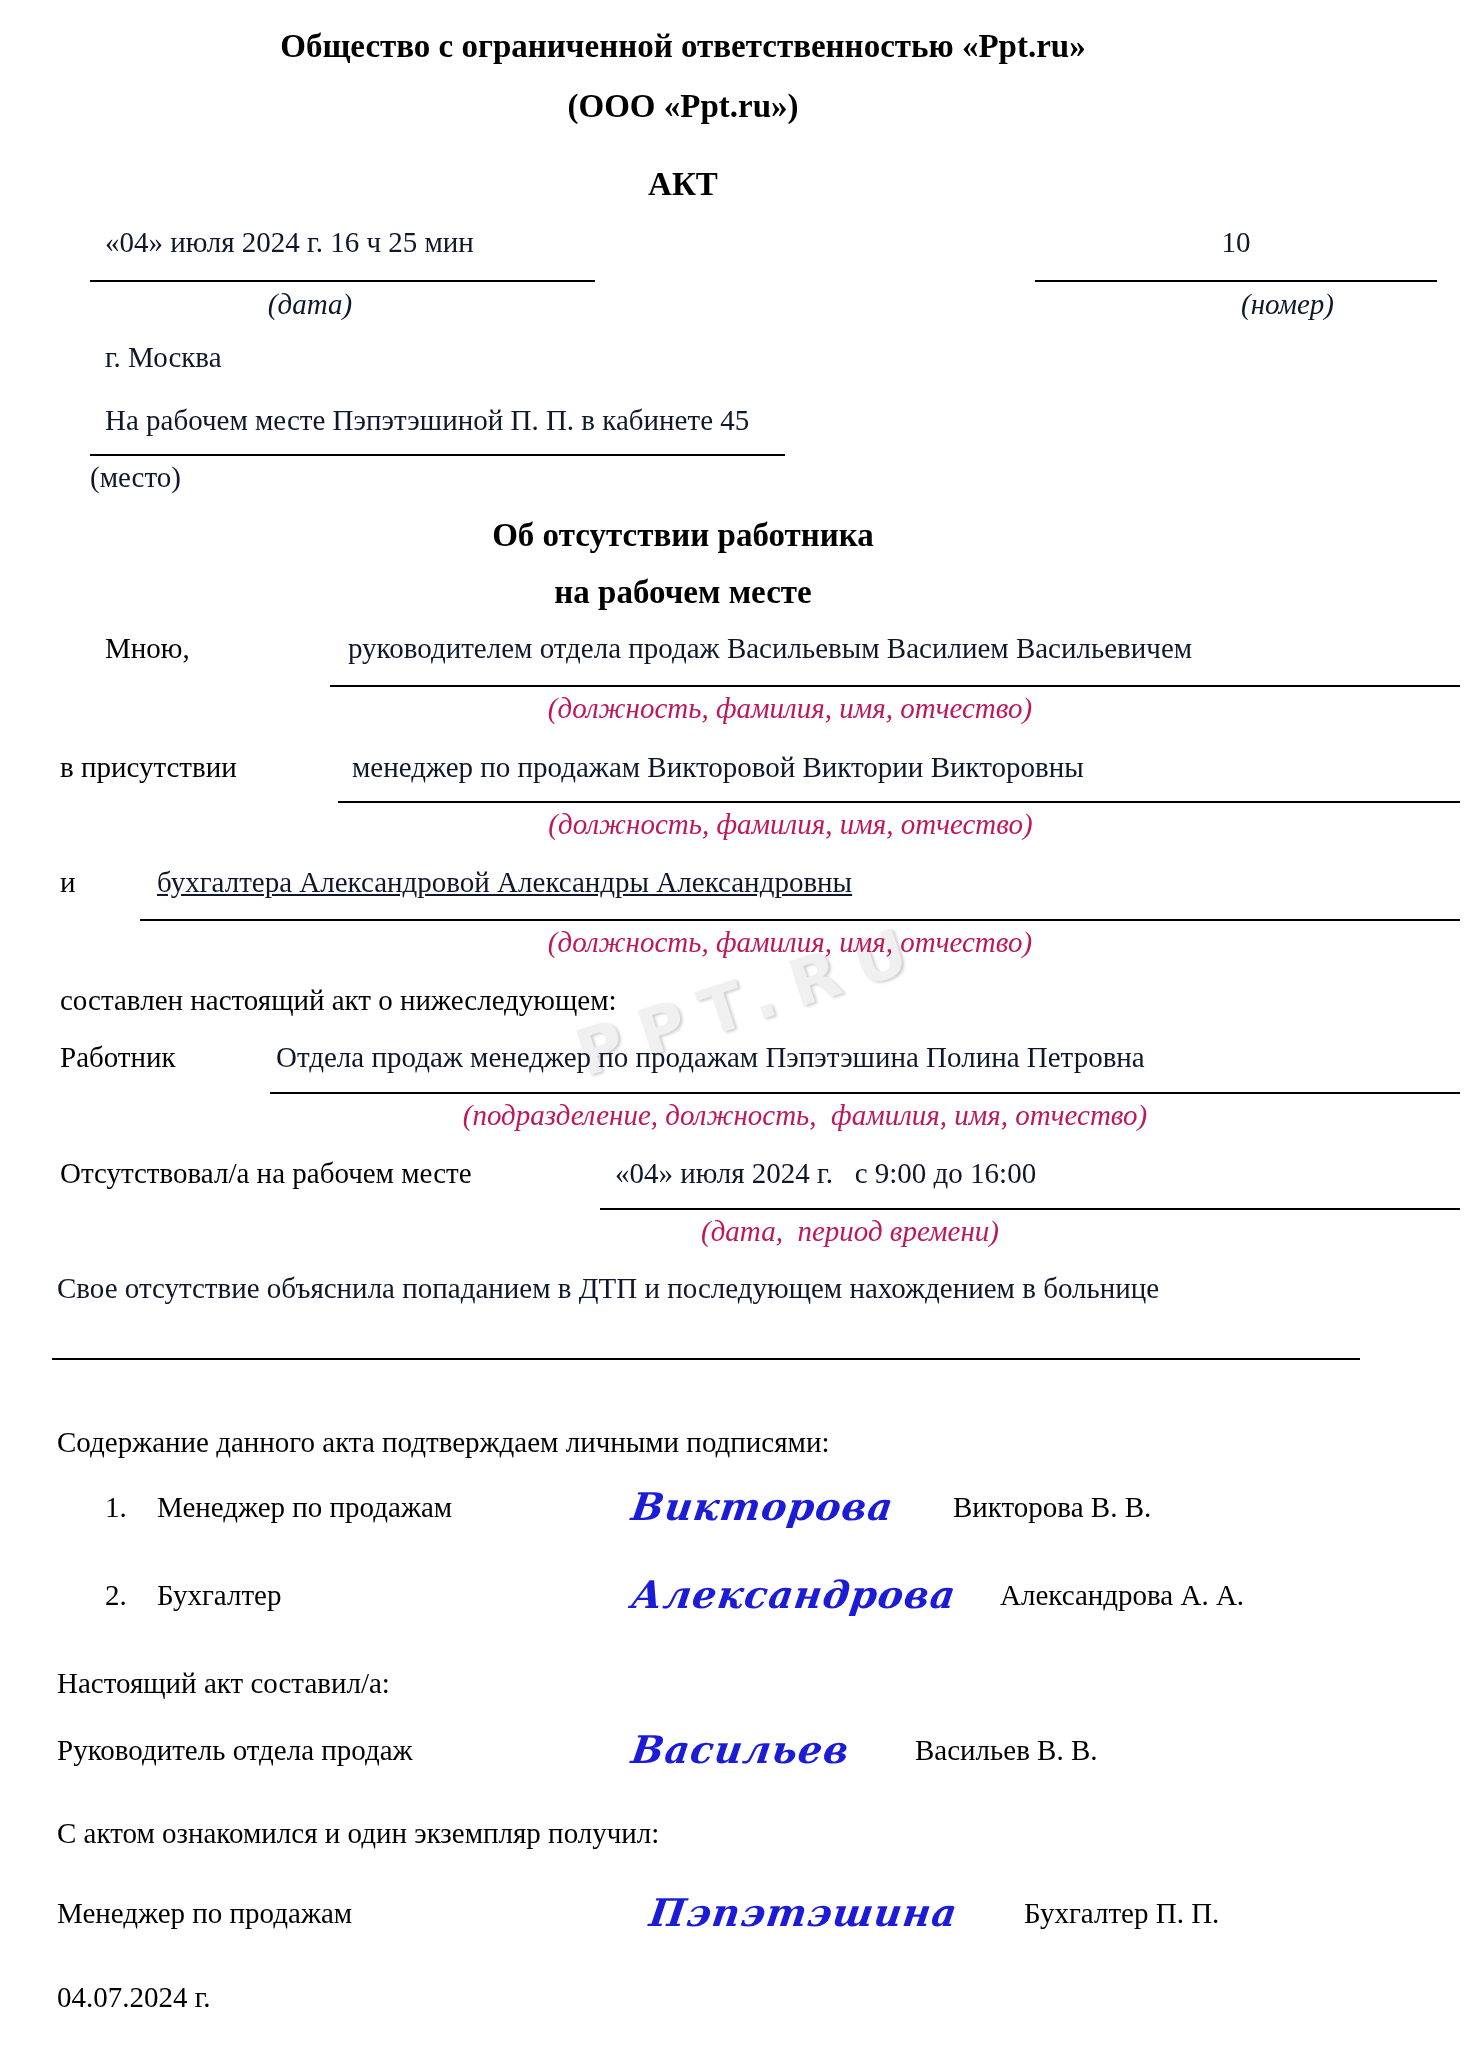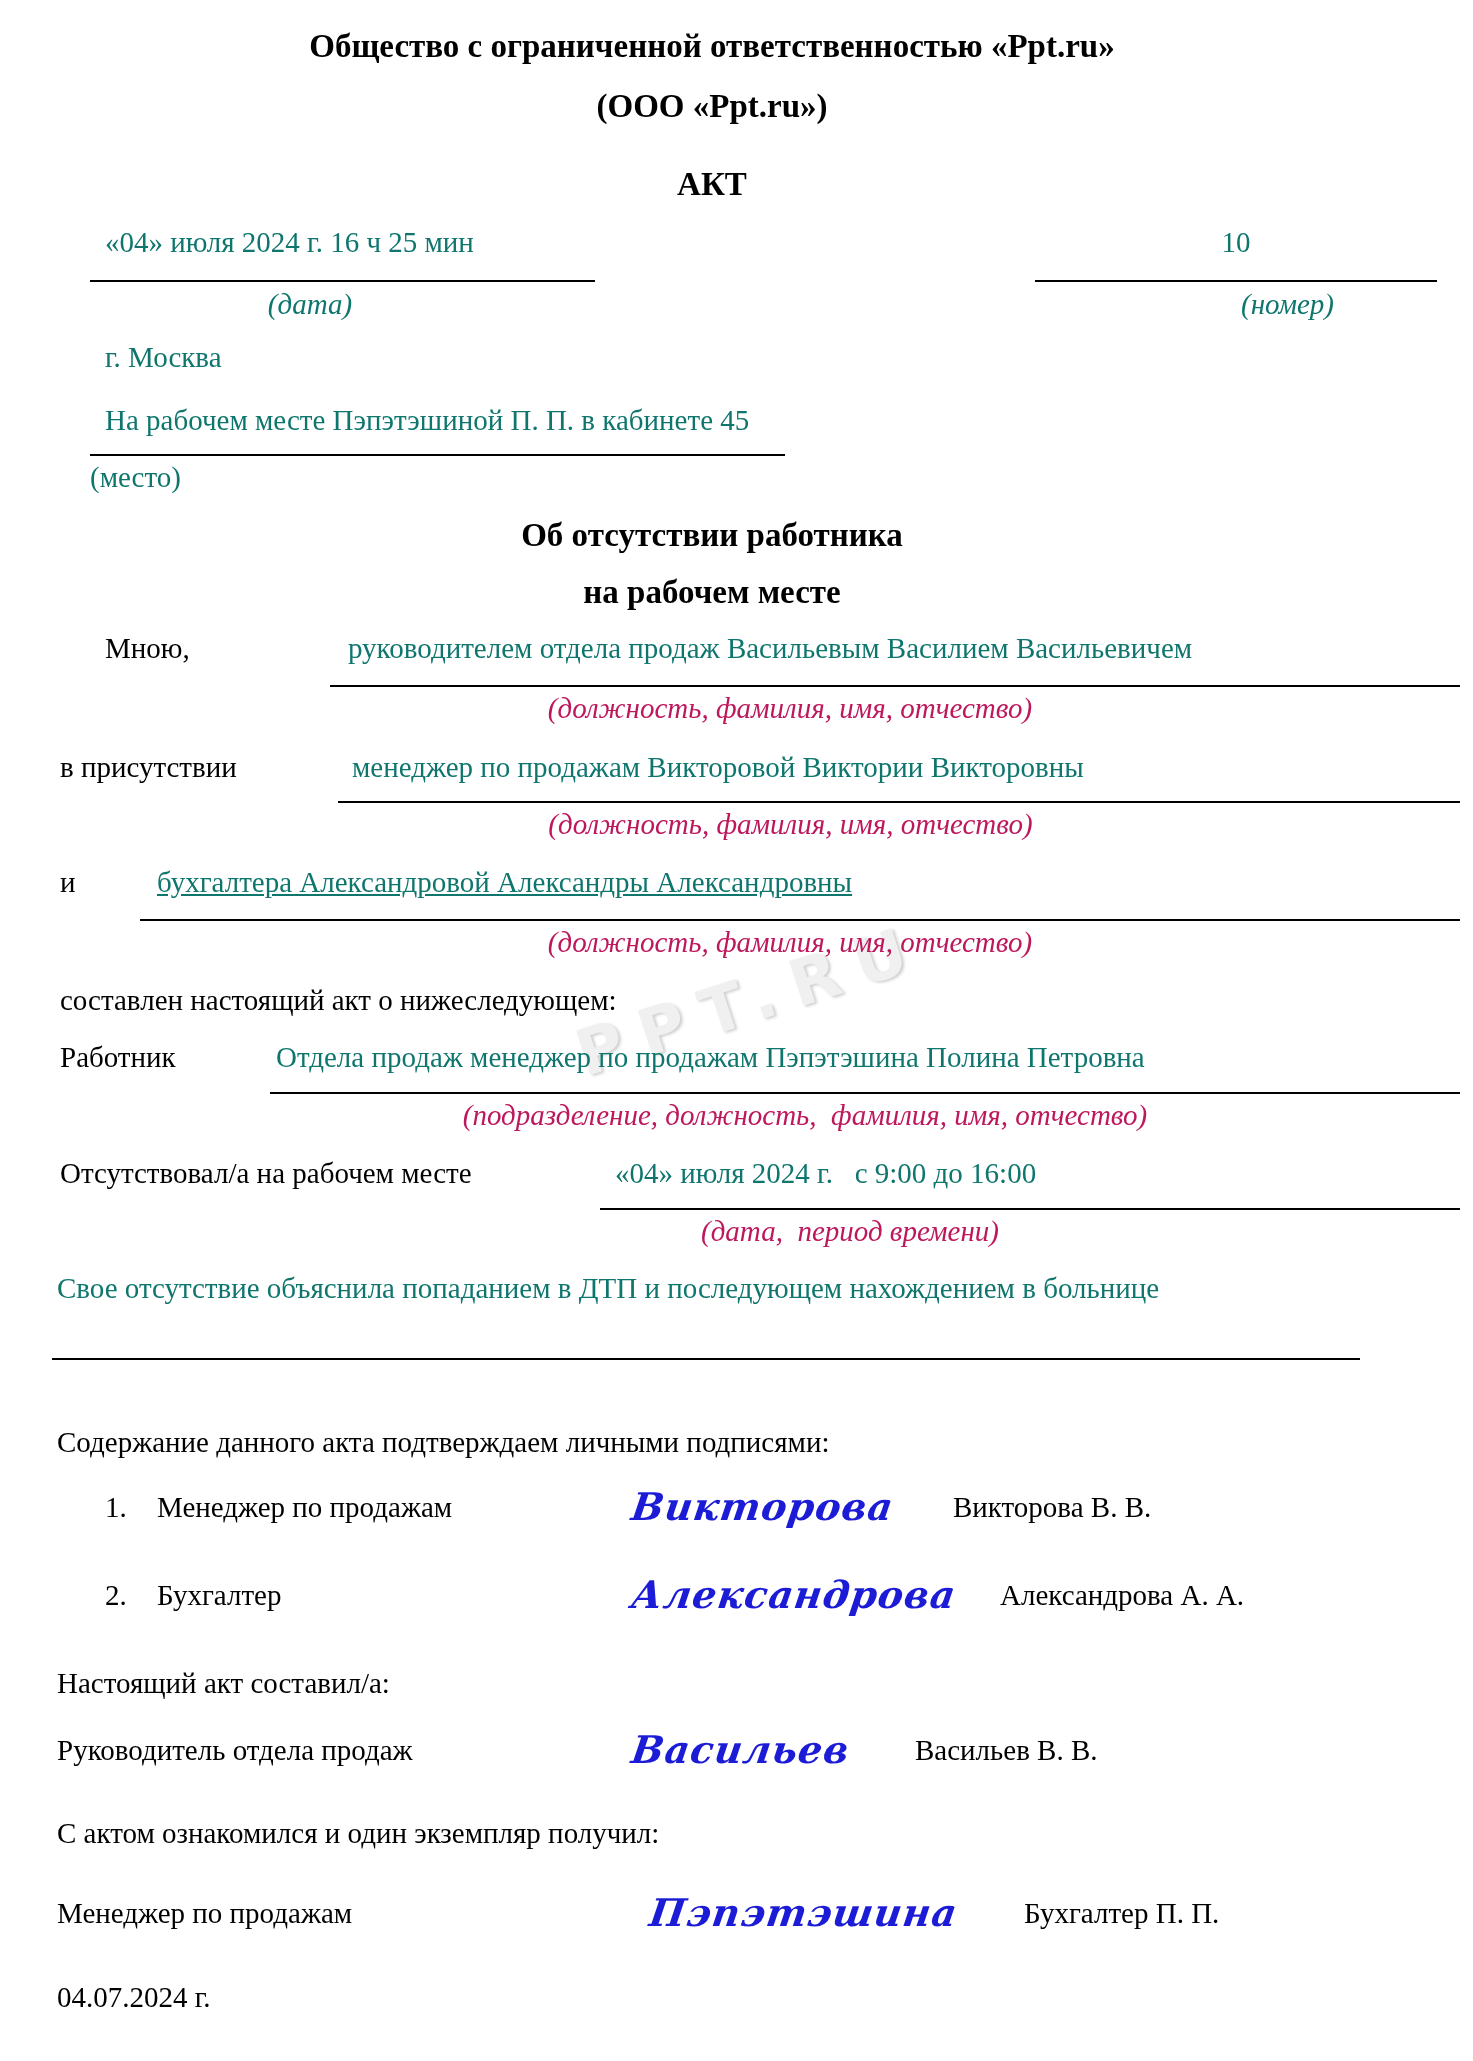--- a/index.html
+++ b/index.html
@@ -5,22 +5,22 @@
   html,body{margin:0;padding:0;background:#888;}
   #page{
     position:relative;
     width:1473px;height:2061px;
     background:#ffffff;
     font-family:"Liberation Serif","DejaVu Serif",serif;
     color:#000;
     overflow:hidden;
   }
   .t{position:absolute;font-size:29px;line-height:1.15;white-space:pre;}
-  .b{font-weight:bold;font-size:33px;width:1354px;left:0;text-align:center;padding-left:35px;}
-  .blue{color:#0f766e;}
+  .b{font-weight:bold;font-size:33px;width:1354px;left:6px;text-align:center;}
+  .blue{color:#0f172a;}
   .it{font-style:italic;}
   .capt{font-style:italic;color:#be185d;text-align:center;}
   .hr{position:absolute;height:0;border-top:2px solid #000;}
   .sig{
     position:absolute;
     font-family:"DejaVu Serif",serif;
     font-style:italic;font-weight:bold;
     font-size:38px;color:#1c1cd6;
     transform:skewX(-8deg);
     letter-spacing:1px;

